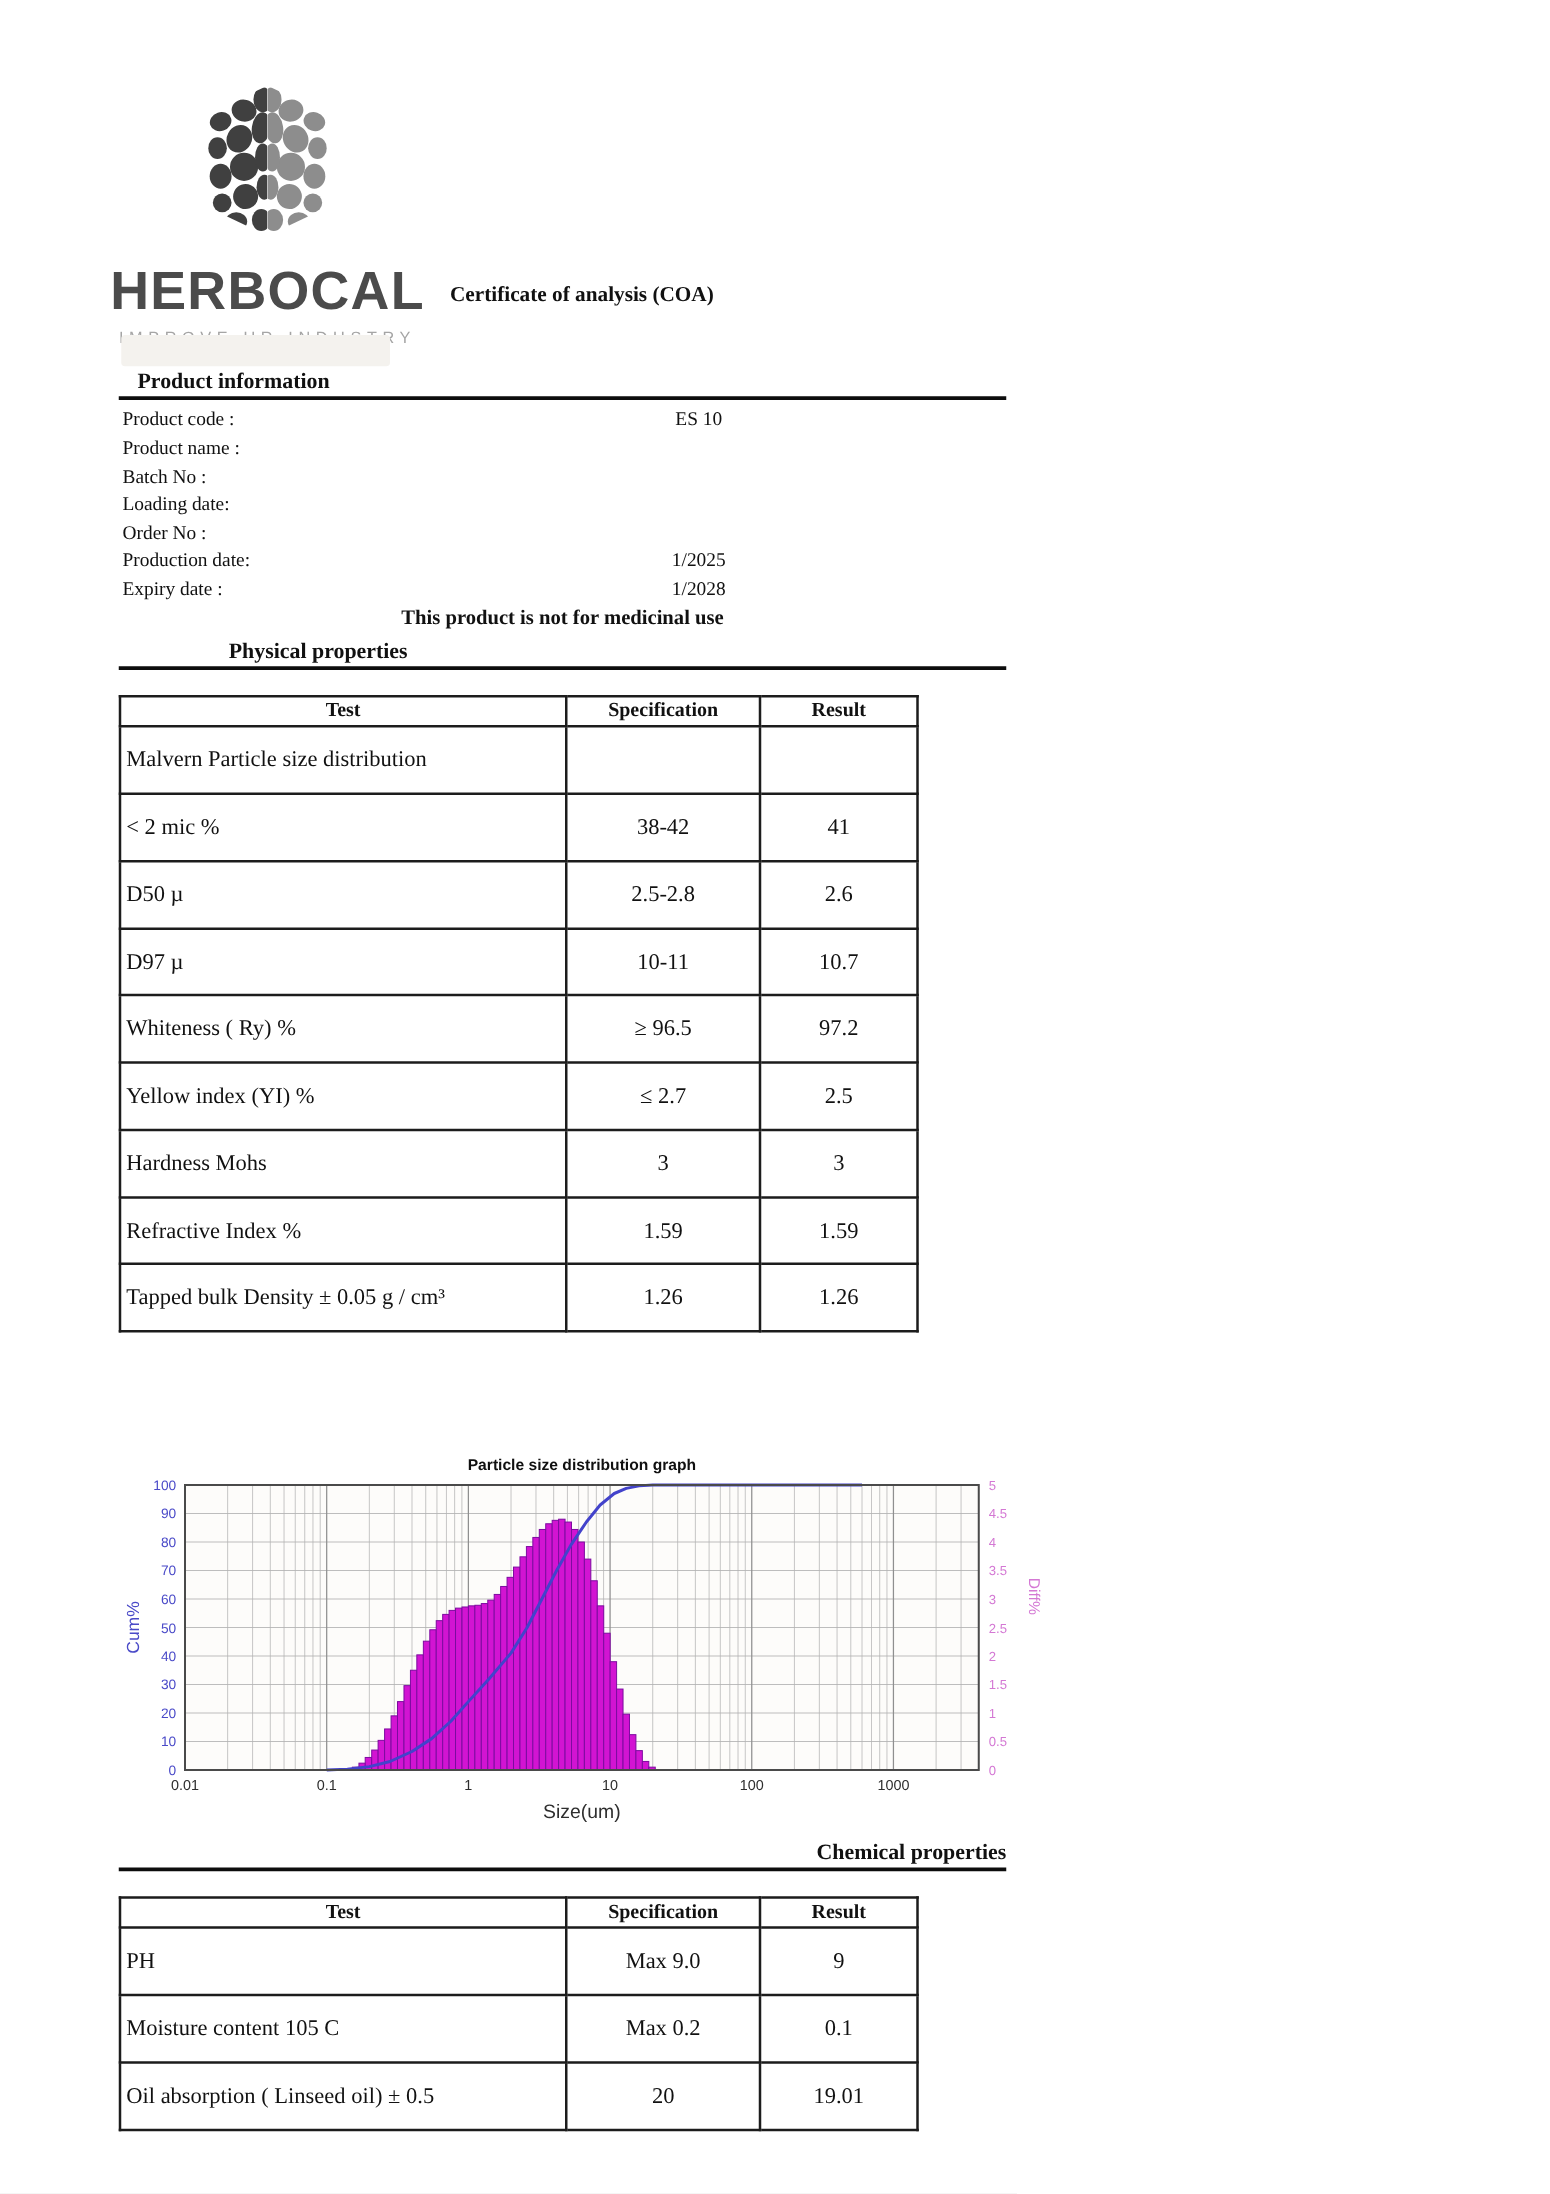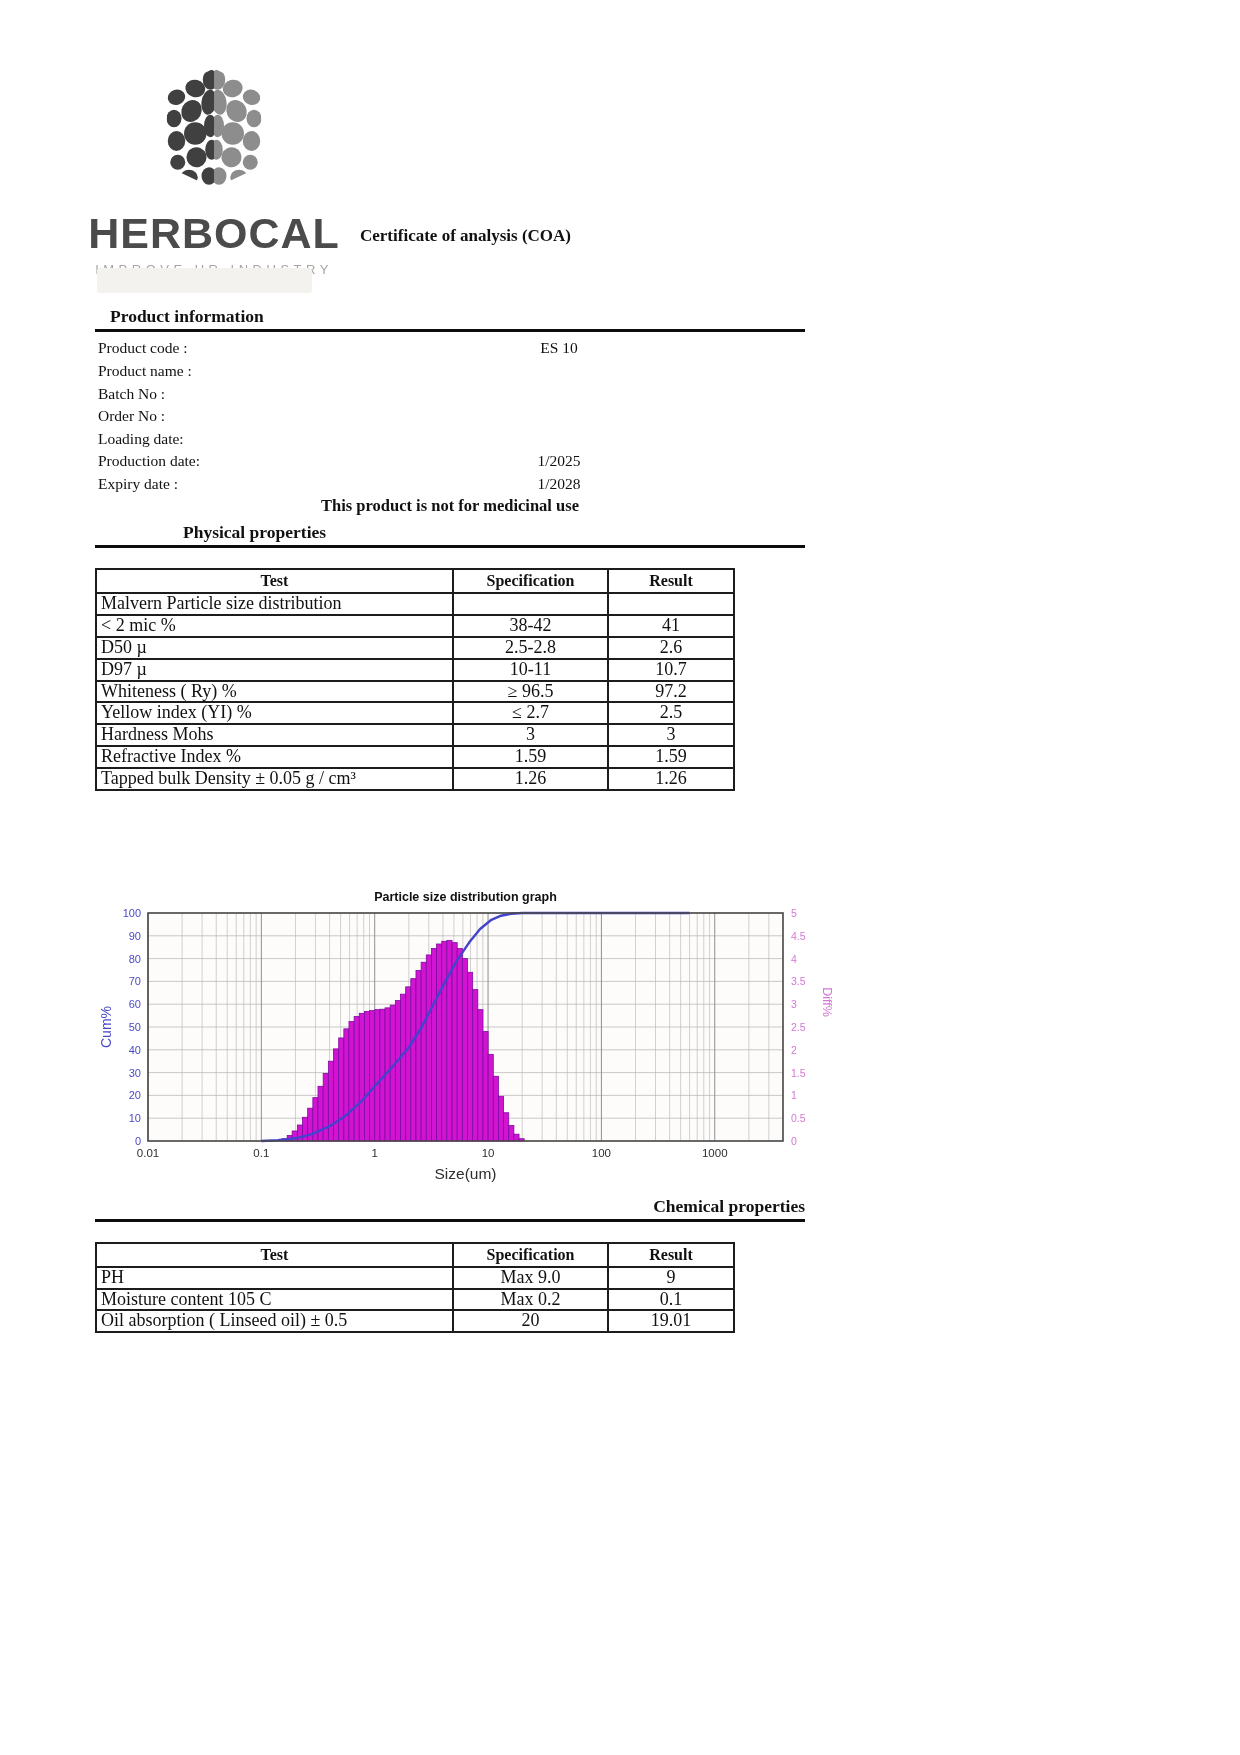--- a/index.html
+++ b/index.html
@@ -10,35 +10,35 @@
   .logo{position:absolute;left:64px;top:52px;width:300px;}
   .logo-cube{display:block;margin:0 auto;width:150px;height:158px;}
   .brand-name{font-family:"Liberation Sans",sans-serif;font-weight:bold;font-size:43px;
               letter-spacing:1px;color:#4b4b4b;text-align:center;line-height:1;margin-top:2px;}
   .brand-tagline{font-family:"Liberation Sans",sans-serif;font-size:13px;letter-spacing:4.5px;
                  color:#a5a5a5;text-align:center;margin-top:7px;}
   .doc-title{position:absolute;left:360px;top:226px;font-weight:bold;font-size:17px;}
   .redacted{position:absolute;left:97px;top:268px;width:215px;height:25px;background:#f4f2ee;border-radius:3px;}
 
   
-  .content{position:absolute;left:95px;top:306px;width:710px;}
+  .content{position:absolute;left:95px;top:294px;width:710px;}
   .sec-heading{font-weight:bold;font-size:17.5px;border-bottom:3px solid #0d0d0d;padding-bottom:3px;line-height:1.15;}
   .ind-15{padding-left:15px;} .ind-88{padding-left:88px;} .ind-25{padding-left:25px;text-align:right;}
 
   .info-fields{margin-top:5px;}
   .info-row{display:flex;height:22.6px;align-items:center;font-size:15.5px;}
   .info-label{width:215px;padding-left:3px;}
   .info-value{flex:1;text-align:center;}
 
   .note{text-align:center;font-weight:bold;font-size:16.5px;margin:1px 0 3px 0;}
 
   table.coa{border-collapse:collapse;margin-top:20px;table-layout:fixed;width:638px;}
   table.coa th{border:2px solid #1c1c1c;font-size:16px;font-weight:bold;padding:2px 0;text-align:center;}
   table.coa td{border:2px solid #1c1c1c;font-size:18px;height:19.5px;padding:0 4px;line-height:1.1;}
-  table.coa td.c{text-align:center;padding:0;}
+  table.coa td.c{text-align:center;padding:16px;}
 
   .chart-block{margin-top:95px;position:relative;height:302px;}
   .chart-block svg{display:block;}
 
   .sec2{margin-top:6px;}
   .mt8{margin-top:8px;}
 </style>
 </head>
 <body>
 
@@ -106,25 +106,25 @@
           <div class="info-value">ES 10</div>
         </div>
         <div class="info-row">
           <div class="info-label">Product name :</div>
         </div>
         <div class="info-row">
           <div class="info-label">Batch No :</div>
           <div class="info-value"></div>
         </div>
         <div class="info-row">
+          <div class="info-label">Loading date:</div>
+          <div class="info-value"></div>
+        </div>
+        <div class="info-row">
           <div class="info-label">Order No :</div>
-          <div class="info-value"></div>
-        </div>
-        <div class="info-row">
-          <div class="info-label">Loading date:</div>
           <div class="info-value"></div>
         </div>
         <div class="info-row">
           <div class="info-label">Production date:</div>
           <div class="info-value">1/2025</div>
         </div>
         <div class="info-row">
           <div class="info-label">Expiry date :</div>
           <div class="info-value">1/2028</div>
         </div>

